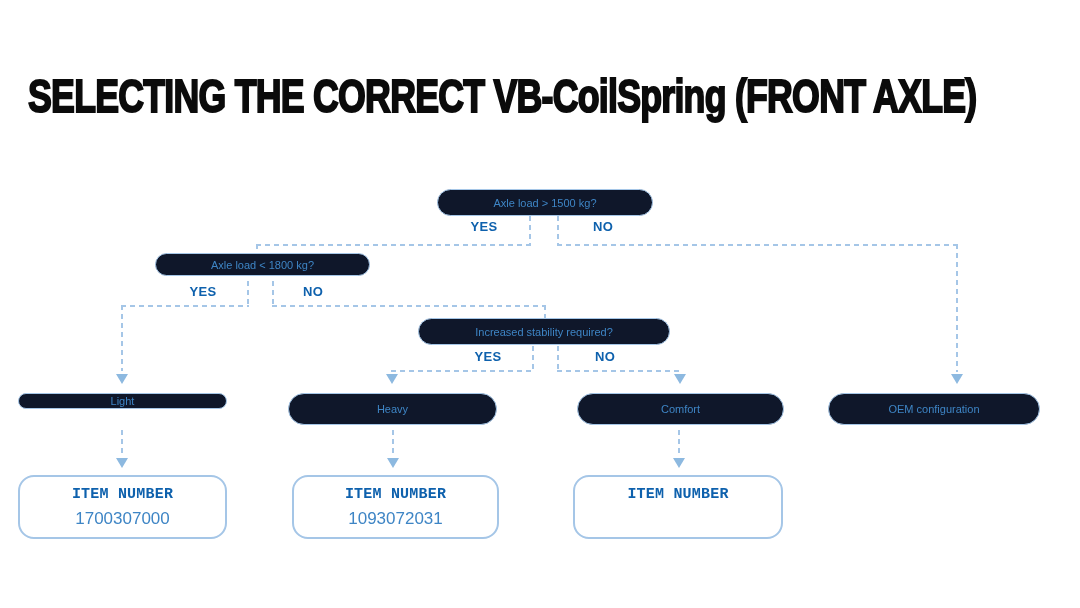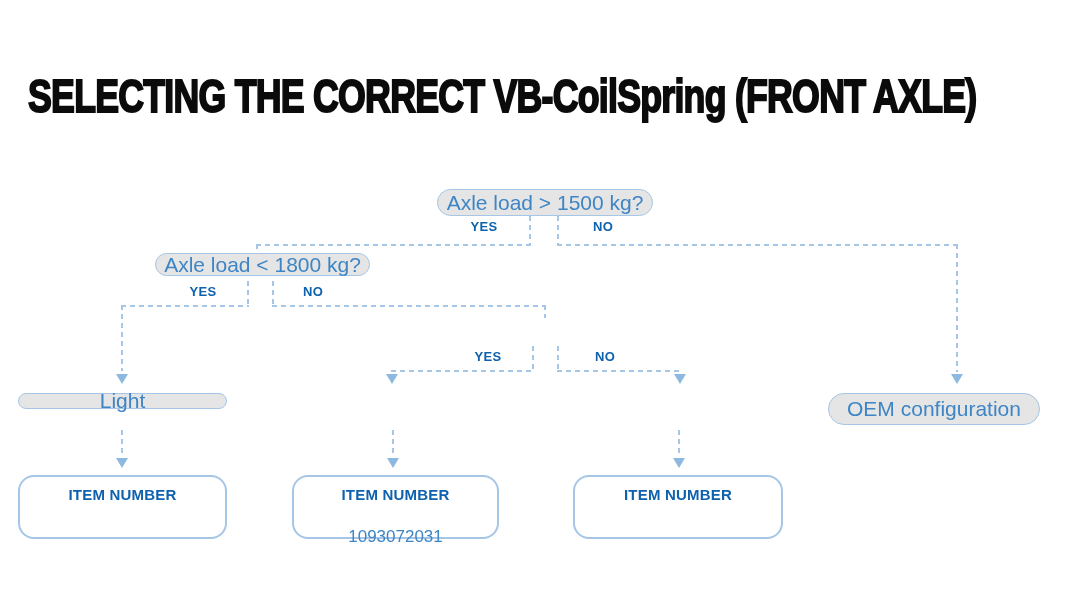--- a/index.html
+++ b/index.html
@@ -26,42 +26,43 @@
     letter-spacing:-1px;white-space:nowrap;
     color:var(--title);
     -webkit-text-stroke:2px var(--title);
     transform:scaleX(0.76);
     transform-origin:left center;
   }
   .pill{
     position:absolute;
     border:1.6px solid var(--border);
     border-radius:15px;
-    background:#e5e5e5;
+    background:#0f172a;
     color:var(--boxtext);
-    font-size:21px;
+    font-size:11px;
     text-align:center;
     display:flex;align-items:center;justify-content:center;
     white-space:nowrap;
   }
   .itembox{
     position:absolute;
     border:2px solid var(--border);
     border-radius:16px;
     background:#fff;
     text-align:center;
     padding-top:9px;
   }
   .itembox .ihead{
     display:block;
     color:var(--strong);
     font-weight:700;
     font-size:15px;
     letter-spacing:0.2px;
-    margin-bottom:24px;
+    margin-bottom:6px;
+    font-family:Liberation Mono, monospace;
   }
   .itembox .inum{
     display:block;
     color:var(--boxtext);
     font-size:17px;
   }
   .lbl{
     position:absolute;width:60px;
     text-align:center;
     color:var(--strong);
@@ -85,20 +86,21 @@
 </style>
 </head>
 <body>
 
 <div class="stage">
 
   <h1 class="title">SELECTING THE CORRECT VB-CoilSpring (FRONT AXLE)</h1>
 
   <div class="pill" style="left:437px;top:189px;width:216px;height:27px;">Axle load &gt; 1500 kg?</div>
   <div class="pill" style="left:155px;top:253px;width:215px;height:23px;">Axle load &lt; 1800 kg?</div>
+  <div class="pill" style="left:418px;top:318px;width:252px;height:27px;">Increased stability required?</div>
 
   <div class="lbl" style="left:454px;top:219px;">YES</div>
   <div class="lbl" style="left:573px;top:219px;">NO</div>
   <div class="lbl" style="left:173px;top:284px;">YES</div>
   <div class="lbl" style="left:283px;top:284px;">NO</div>
   <div class="lbl" style="left:458px;top:349px;">YES</div>
   <div class="lbl" style="left:575px;top:349px;">NO</div>
 
   <div class="vdash" style="left:529px;top:216px;height:28px;"></div>
   <div class="hdash" style="left:256px;top:244px;width:275px;"></div>
@@ -120,31 +122,34 @@
 
   <div class="vdash" style="left:532px;top:346px;height:25px;"></div>
   <div class="hdash" style="left:391px;top:370px;width:143px;"></div>
   <div class="arrow" style="left:386px;top:374px;"></div>
 
   <div class="vdash" style="left:557px;top:346px;height:25px;"></div>
   <div class="hdash" style="left:557px;top:370px;width:125px;"></div>
   <div class="arrow" style="left:674px;top:374px;"></div>
 
   <div class="pill" style="left:18px;top:393px;width:209px;height:16px;border-radius:16px;">Light</div>
+  <div class="pill" style="left:288px;top:393px;width:209px;height:32px;border-radius:16px;">Heavy</div>
+  <div class="pill" style="left:577px;top:393px;width:207px;height:32px;border-radius:16px;">Comfort</div>
   <div class="pill" style="left:828px;top:393px;width:212px;height:32px;border-radius:16px;">OEM configuration</div>
 
   <div class="vdash" style="left:121px;top:430px;height:26px;"></div>
   <div class="arrow" style="left:116px;top:458px;"></div>
   <div class="vdash" style="left:392px;top:430px;height:26px;"></div>
   <div class="arrow" style="left:387px;top:458px;"></div>
   <div class="vdash" style="left:678px;top:430px;height:26px;"></div>
   <div class="arrow" style="left:673px;top:458px;"></div>
 
   <div class="itembox" style="left:18px;top:475px;width:209px;height:64px;">
     <span class="ihead">ITEM NUMBER</span>
+    <span class="inum">1700307000</span>
   </div>
   <div class="itembox" style="left:292px;top:475px;width:207px;height:64px;">
     <span class="ihead">ITEM NUMBER</span>
     <span class="inum">1093072031</span>
   </div>
   <div class="itembox" style="left:573px;top:475px;width:210px;height:64px;">
     <span class="ihead">ITEM NUMBER</span>
   </div>
 
 </div>

